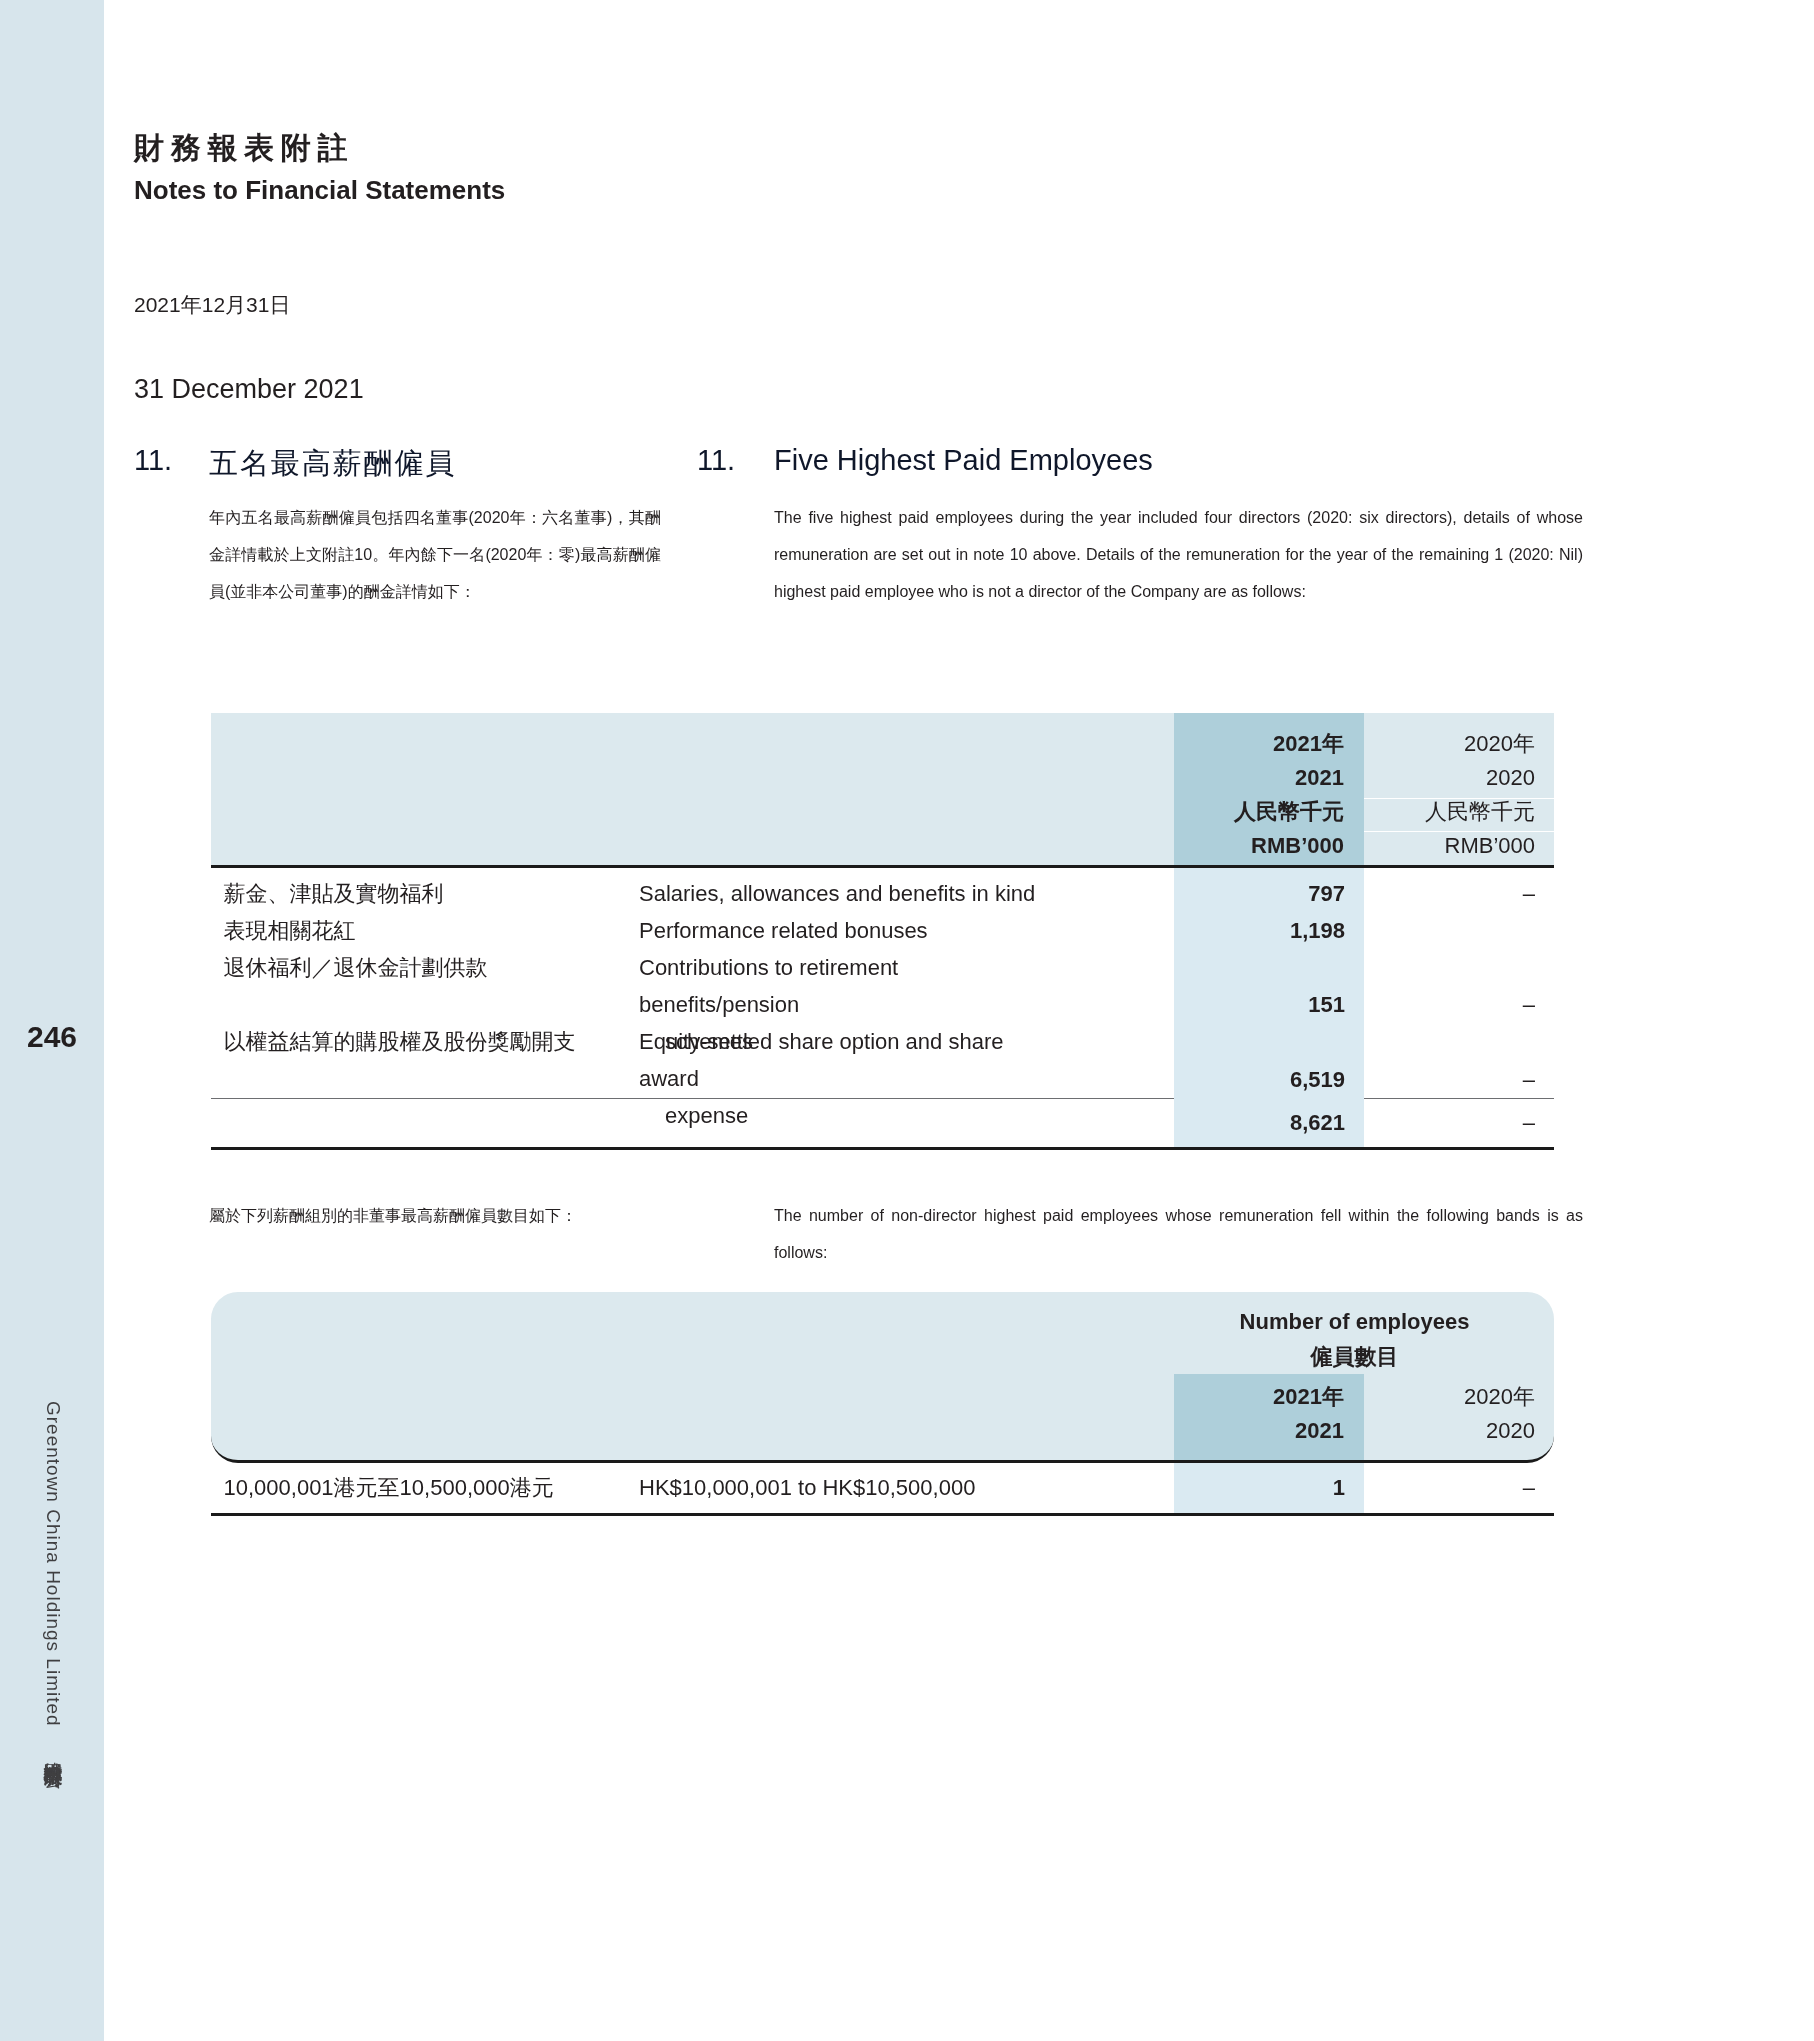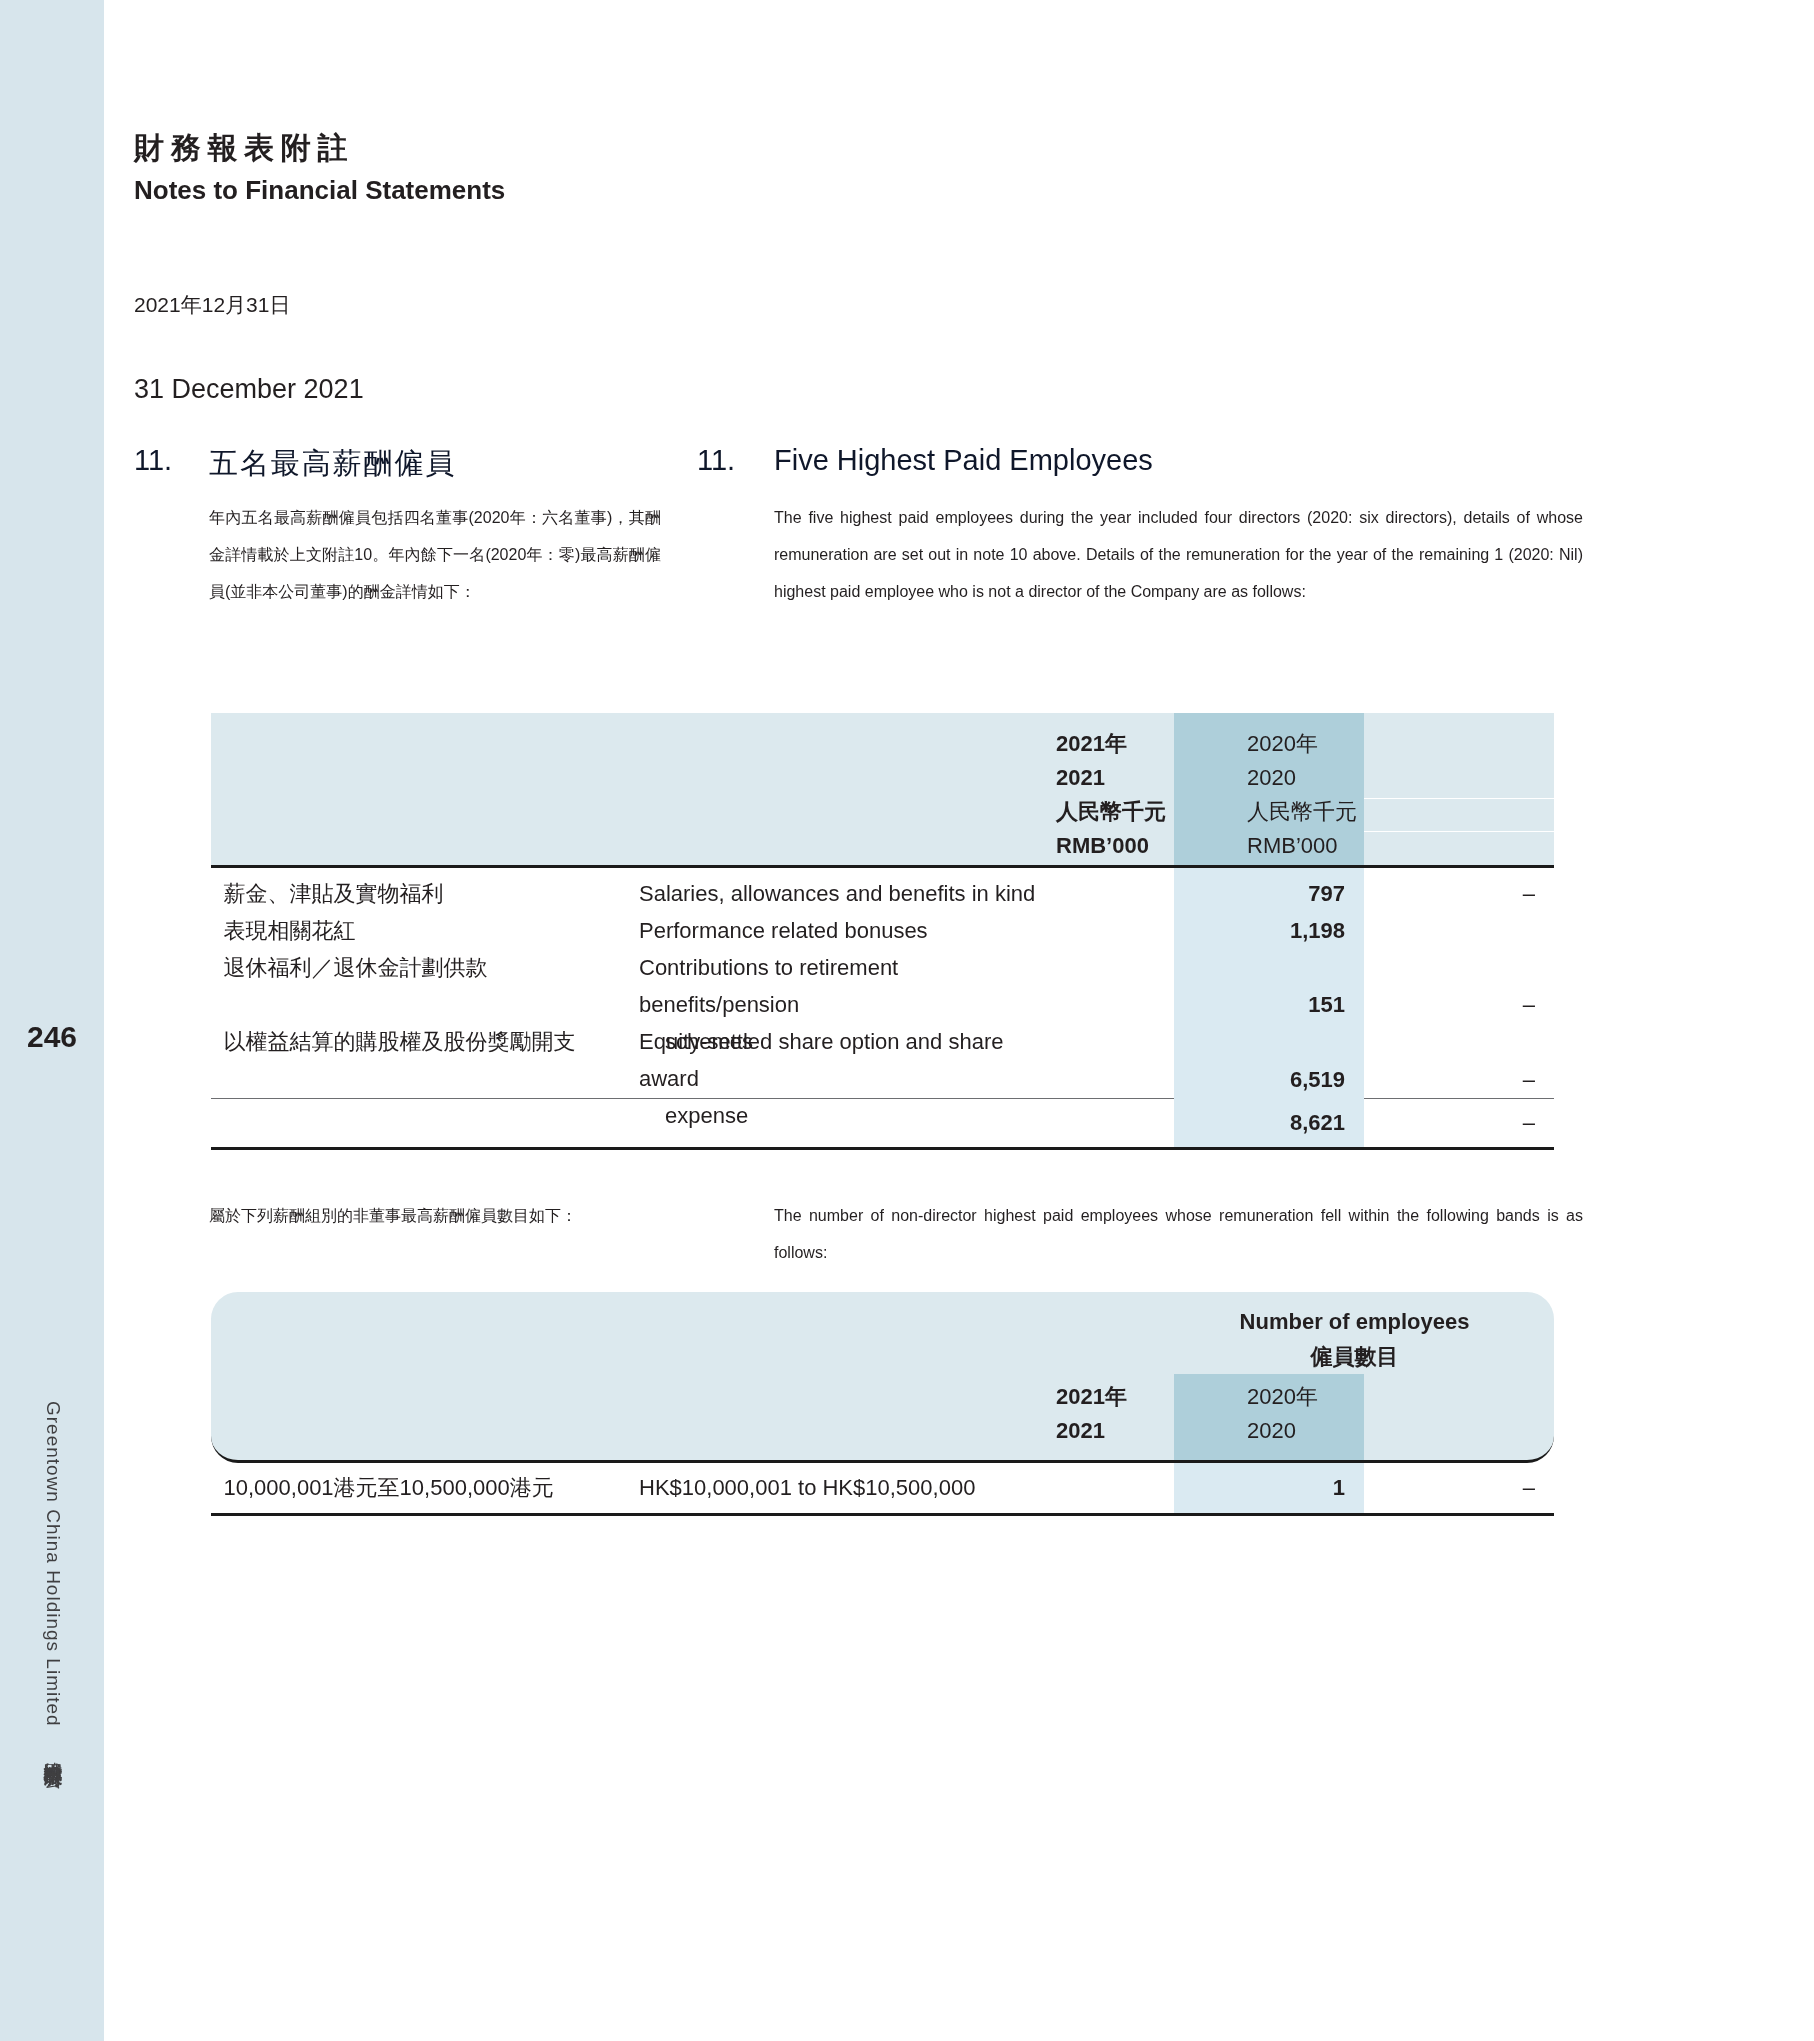--- a/index.html
+++ b/index.html
@@ -91,21 +91,21 @@
 
   .t-head { position: relative; background: #dce9ee; border-bottom: 3.8px solid #1a1a1a; }
   .t1 .t-head { height: 152px; }
   .t2 .t-head { height: 168px; border-radius: 27px; }
 
   .band-dark  { position: absolute; left: 963px; width: 190px; background: #aecfda; }
   .t1 .band-dark { top: 0; height: 152px; }
   .t2 .band-dark { top: 82px; height: 86px; }
   .band-tint  { position: absolute; left: 963px; width: 190px; top: 0; bottom: 0; background: #daeaf2; }
 
-  .hcol { position: absolute; width: 288px; text-align: left; line-height: 34px; }
+  .hcol { position: absolute; width: 288px; text-align: right; line-height: 34px; }
   .t1 .hcol { top: 14.4px; }
   .t2 .hcol { top: 88px; }
   .hcol-2021 { left: 845px; font-weight: 700; }
   .hcol-2020 { left: 1036px; }
   .hline { position: absolute; left: 1153px; right: 0; height: 1px; background: #ffffff; }
   .hline-a { top: 85px; }
   .hline-b { top: 118px; }
 
   .t2-group {
     position: absolute;

